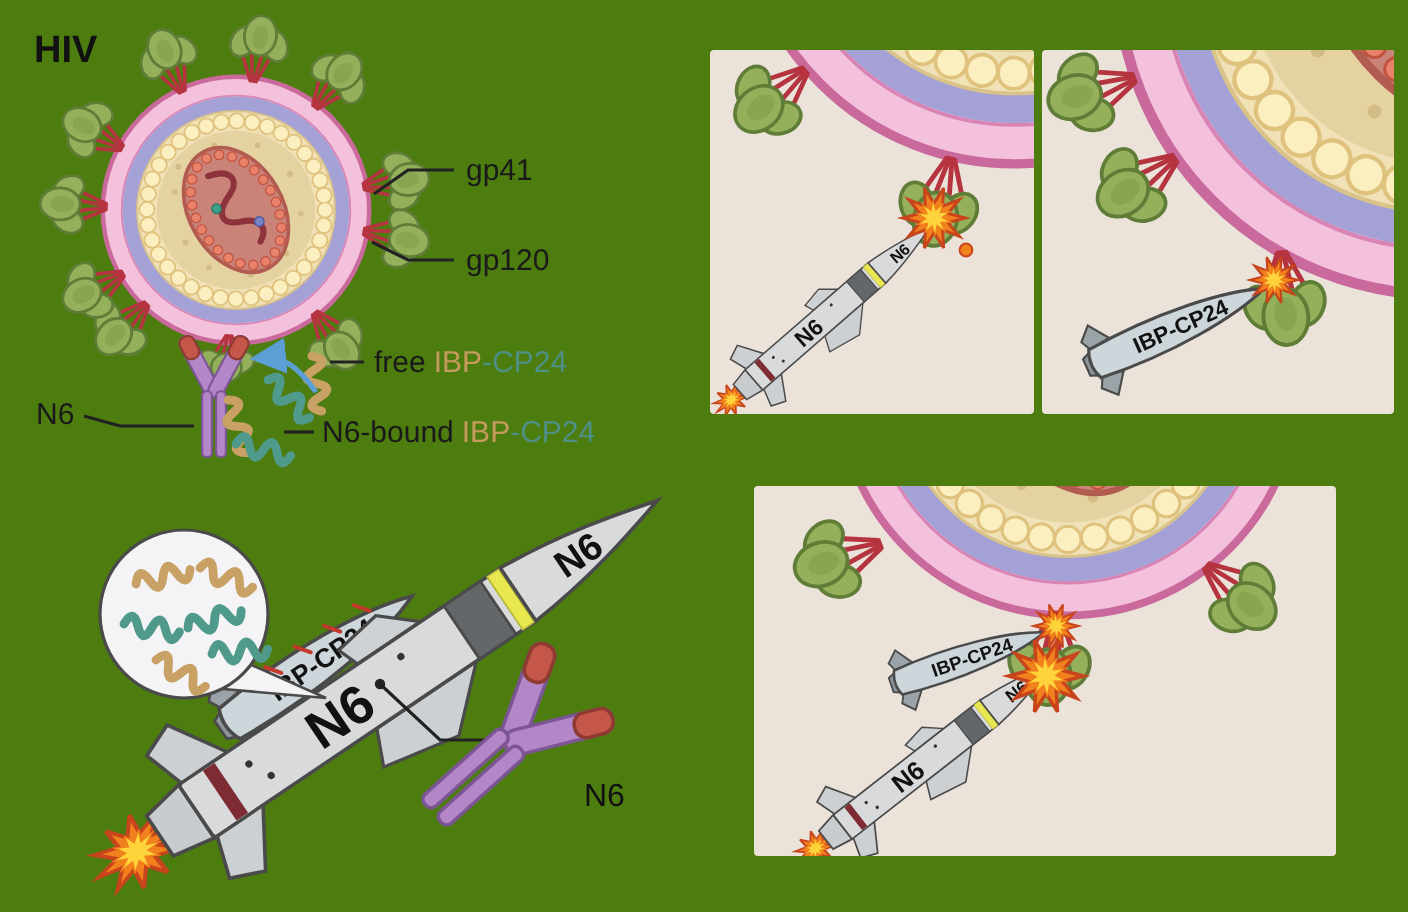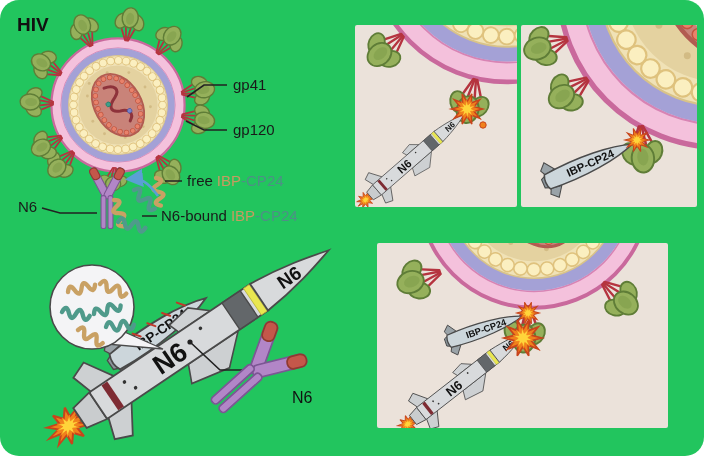--- a/index.html
+++ b/index.html
@@ -1,17 +1,17 @@
 <!DOCTYPE html>
 <html><head>
 <meta charset="utf-8">
 <style>
   html,body{margin:0;padding:0;background:#fff;}
-  .stage{position:relative;width:704px;height:456px;background:#22c55e;overflow:hidden;
-         font-family:"Liberation Sans",sans-serif;border-radius:19px;}
+  .stage{position:relative;width:704px;height:456px;background:#4d7c0f;overflow:hidden;
+         font-family:"Liberation Sans",sans-serif;}
   svg{position:absolute;left:0;top:0;}
   svg text{font-family:"Liberation Sans",sans-serif;}
   .tan{color:#C9A164;}
   .teal{color:#4F9A8B;}
   .lbl{font-size:15px;fill:#1a1a1a;}
   .lbl-tan{fill:#C79B60;}
   .lbl-teal{fill:#4E9086;}
   .title{font-size:19px;font-weight:bold;fill:#111;}
   .callout{stroke:#222;stroke-width:1.6;fill:none;}
 </style>

